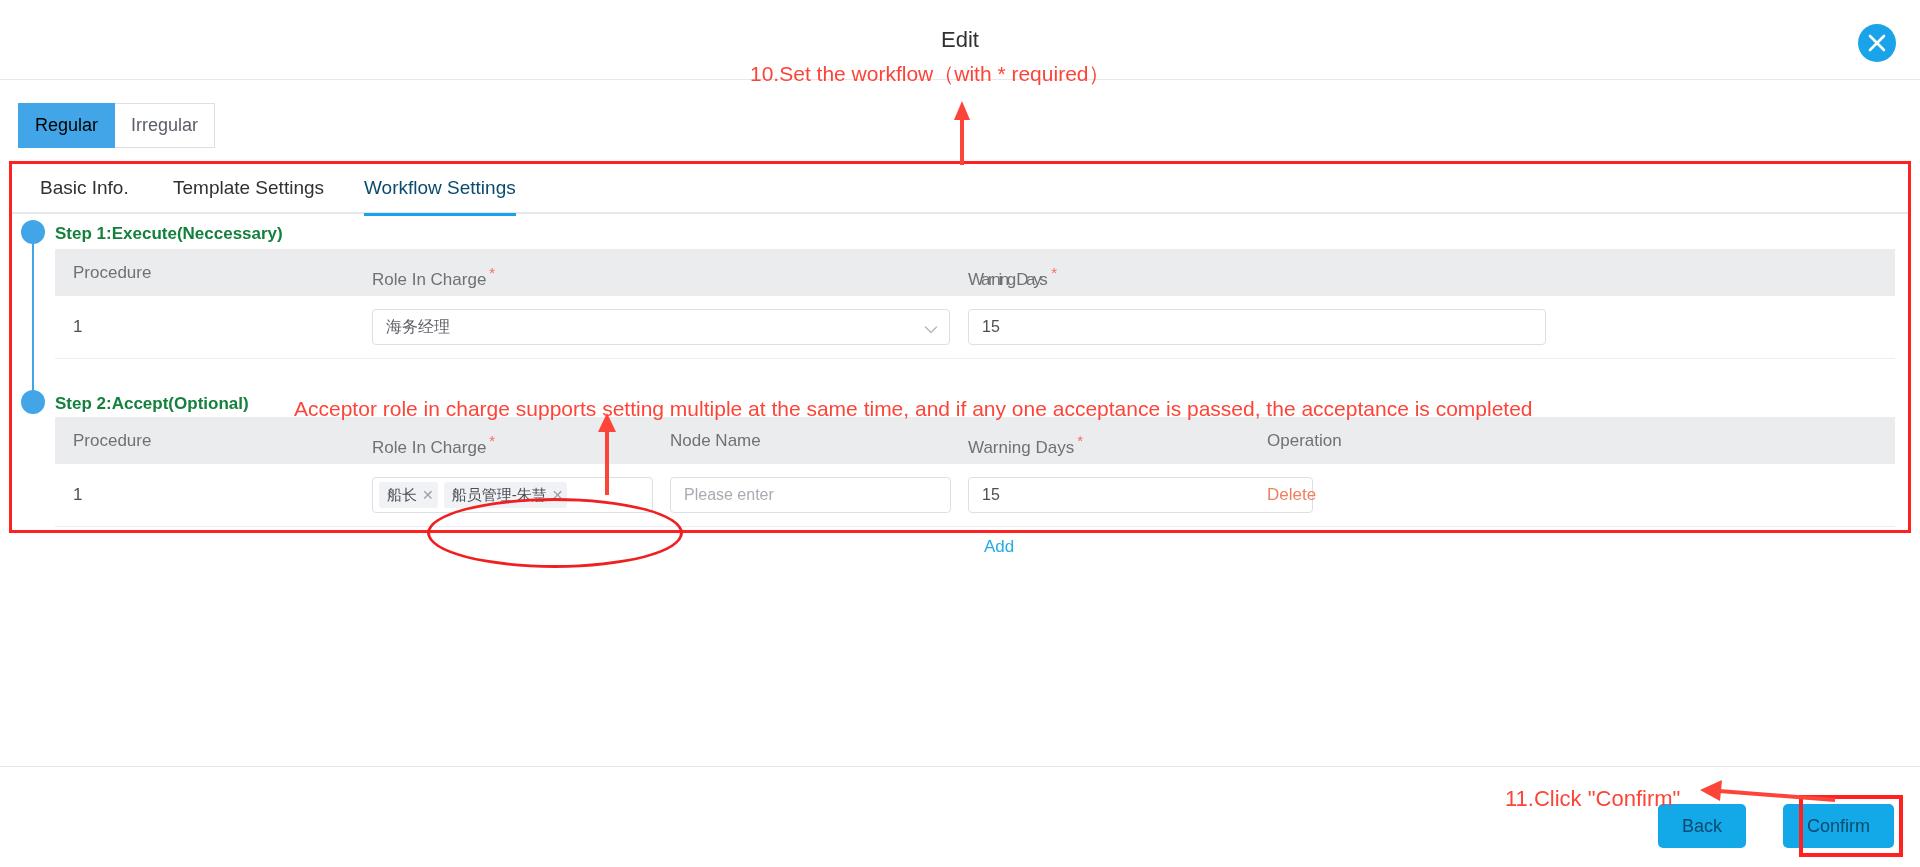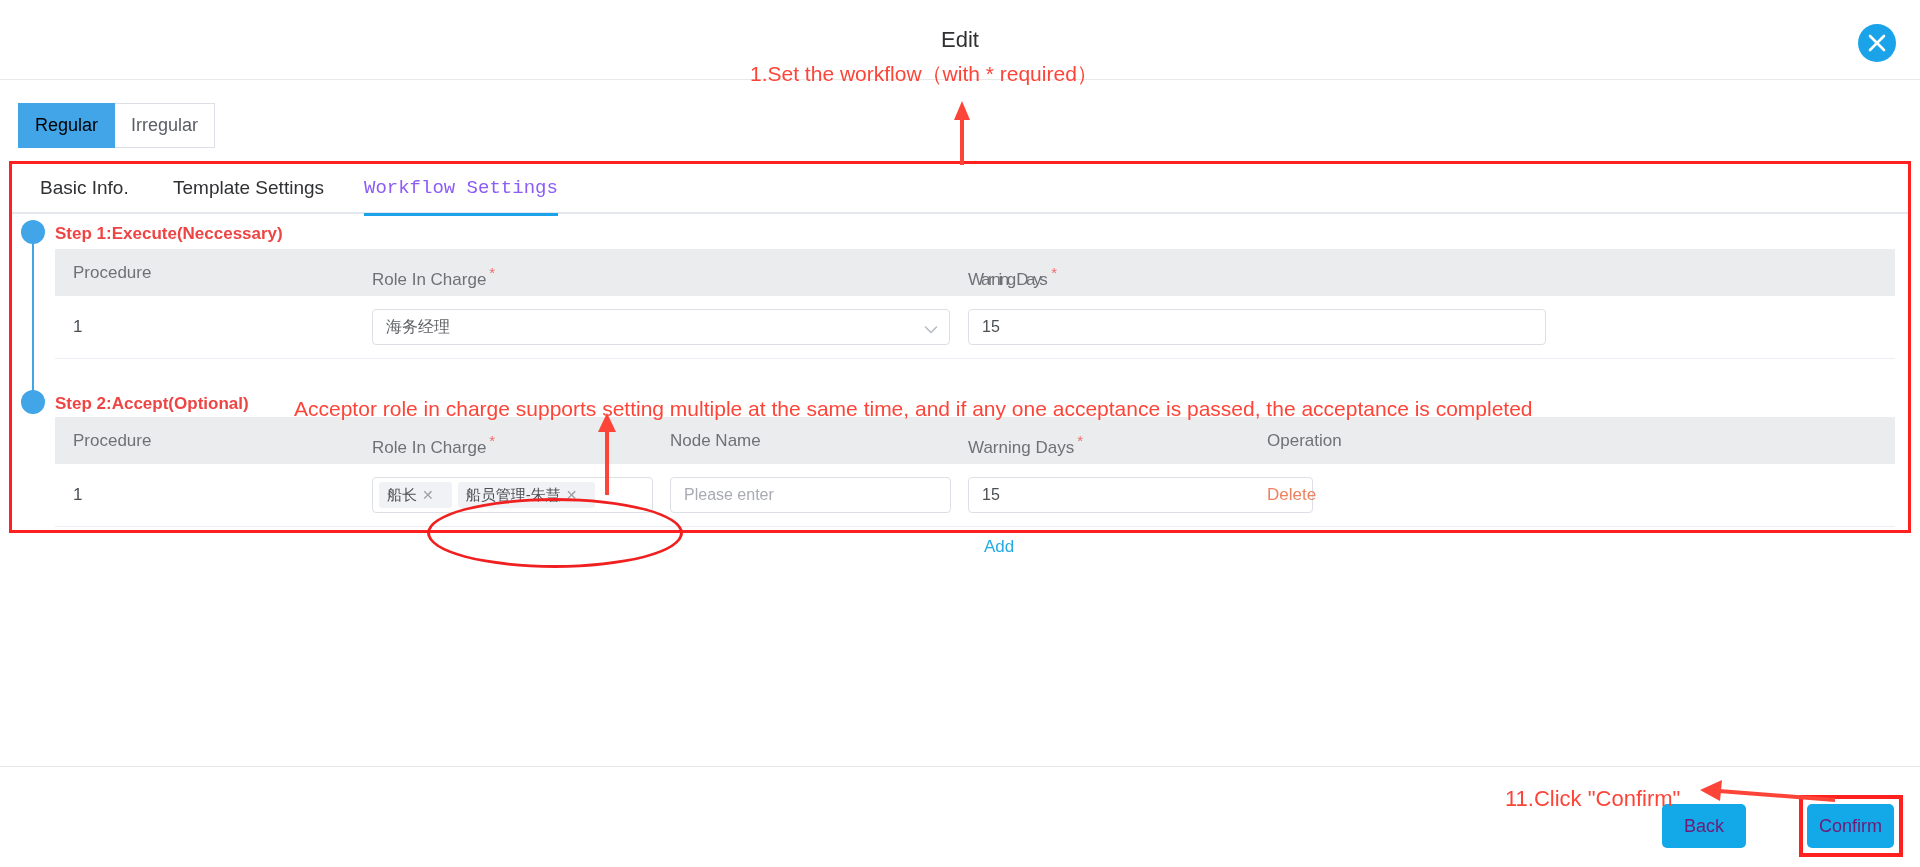--- a/index.html
+++ b/index.html
@@ -114,21 +114,21 @@
   .tab {
     position: absolute;
     top: 0;
     height: 50px;
     line-height: 48px;
     font-size: 19px;
     color: #303133;
     cursor: pointer;
     white-space: nowrap;
   }
-  .tab.active { color: #8b5cf6; font-family: Liberation Mono, monospace; }
+  .tab.active { color: #0c4a6e; }
   .tab.active::after {
     content: "";
     position: absolute;
     left: 0;
     bottom: -2px;
     width: 100%;
     height: 3px;
     background: #1aa3e8;
   }
   .tab-1 { left: 28px; }
@@ -154,21 +154,21 @@
   }
   .dot-1 { top: 56px; }
   .dot-2 { top: 226px; }
 
   
   .step-title {
     position: absolute;
     left: 43px;
     font-size: 17px;
     font-weight: bold;
-    color: #ef4444;
+    color: #15803d;
     white-space: nowrap;
   }
   .step-1-title { top: 60px; }
   .step-2-title { top: 230px; }
 
   
   .tbl {
     position: absolute;
     left: 43px;
     width: 1840px;
@@ -250,21 +250,21 @@
     padding-left: 6px;
     box-sizing: border-box;
     cursor: pointer;
   }
   .tag {
     display: inline-flex;
     align-items: center;
     height: 26px;
     background: #f0f2f5;
     border-radius: 3px;
-    padding: 0 18px 0 8px;
+    padding: 0 4px 0 8px;
     margin-right: 6px;
     font-size: 15px;
     color: #4b4f54;
     white-space: nowrap;
   }
   .tag .tag-x {
     margin-left: 5px;
     color: #9aa0a6;
     font-size: 14px;
     cursor: pointer;
@@ -341,25 +341,25 @@
     top: 766px;
     width: 1920px;
     height: 101px;
     background: #fff;
     border-top: 1px solid #e8e8e8;
   }
   .btn {
     position: absolute;
     height: 44px;
     min-width: 84px;
-    padding: 0 12px;
+    padding: 0 24px;
     background: #13a8e8;
     border: none;
     border-radius: 5px;
-    color: #701a75;
+    color: #0c4a6e;
     font-size: 18px;
     font-family: "Liberation Sans", sans-serif;
     cursor: pointer;
   }
   .btn-back { right: 174px; top: 37px; }
   .btn-confirm { right: 26px; top: 37px; }
   .confirm-frame {
     position: absolute;
     right: 17px;
     top: 28px;
@@ -520,21 +520,21 @@
 </div>
 
 <div class="red-frame"></div>
 
 <div class="footer">
   <button class="btn btn-back">Back</button>
   <button class="btn btn-confirm">Confirm</button>
   <div class="confirm-frame"></div>
 </div>
 
-<div class="anno anno-10">1.Set the workflow（with * required）</div>
+<div class="anno anno-10">10.Set the workflow（with * required）</div>
 <div class="anno anno-step2">Acceptor role in charge supports setting multiple at the same time, and if any one acceptance is passed, the acceptance is completed</div>
 <div class="anno anno-11">11.Click "Confirm"</div>
 
 <div class="ellipse-mark"></div>
 
 <svg class="anno-svg" aria-hidden="true">
 
   <line x1="962" y1="165" x2="962" y2="113" stroke="#fd4438" stroke-width="4"></line>
   <polygon points="962,101 954,120 970,120" fill="#fd4438"></polygon>
 

